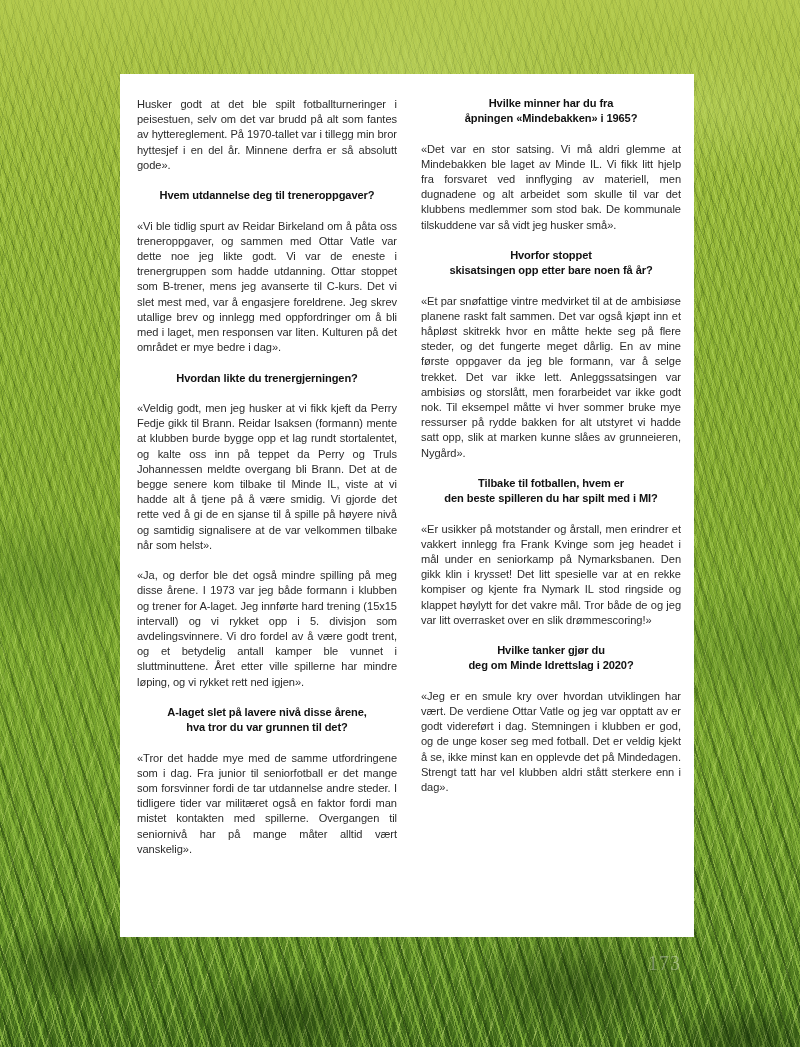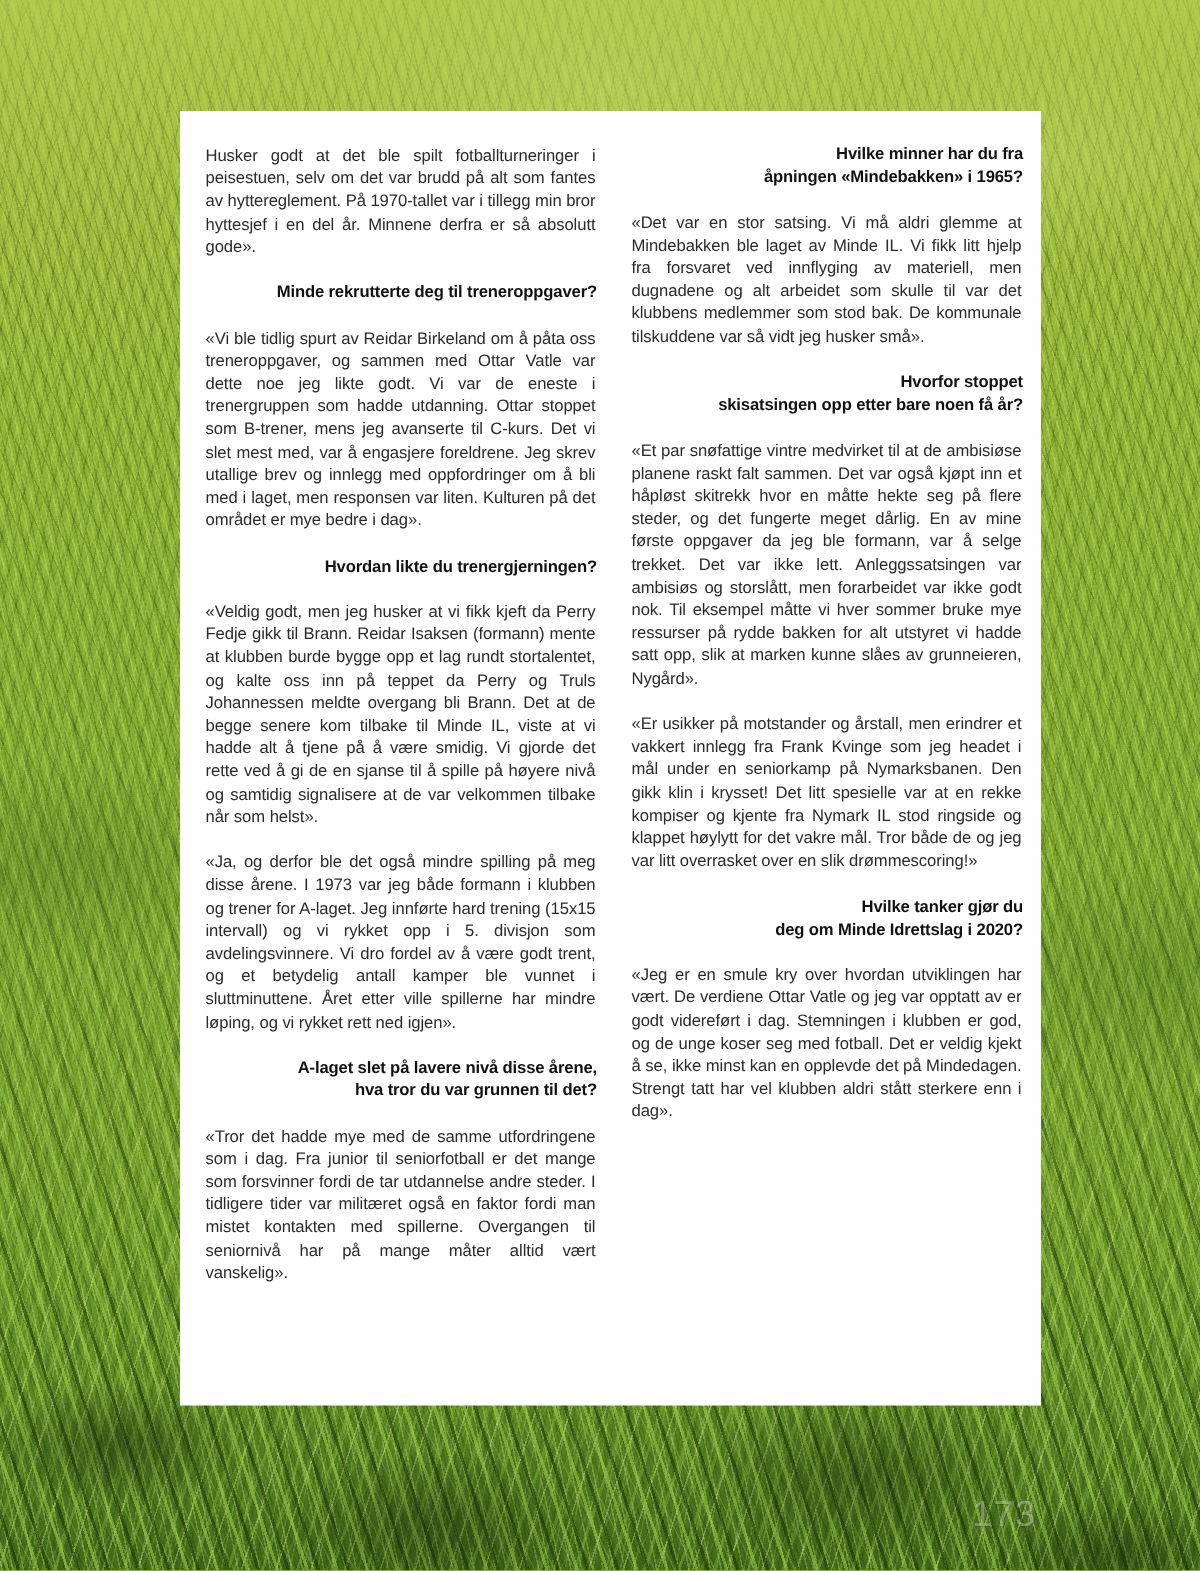--- a/index.html
+++ b/index.html
@@ -143,80 +143,80 @@
   .block { margin-bottom: 0; }
 
   h2.qa-heading {
     font-family: "Liberation Sans", sans-serif;
     font-size: 11.1px;
     line-height: 15.2px;
     font-weight: bold;
     color: #111111;
     margin: 0 0 0 0;
     letter-spacing: -0.1px;
-    text-align: right;
+    text-align: center;
     -webkit-font-smoothing: antialiased;
   }
   p.qa-body {
     font-family: "Liberation Sans", sans-serif;
     font-size: 11.1px;
     line-height: 15.2px;
     color: #2a2a2a;
     margin: 1px;
     text-align: justify;
     text-justify: inter-word;
     hyphens: manual;
     letter-spacing: -0.05px;
   }
   .block + .block { margin-top: 15.2px; }
 
   
   #folio {
     position: absolute;
     left: 648px;
     top: 952px;
-    font-family: Liberation Sans, sans-serif;
-    font-size: 24px;
+    font-family: Liberation Serif, serif;
+    font-size: 20px;
     font-weight: normal;
     letter-spacing: 1px;
     color: rgba(255,255,255,0.34);
     text-shadow: 0 1px 1px rgba(0,0,0,0.18);
     user-select: none;
-    margin-top: 44px;
   }
 </style>
 </head>
 <body>
 
 <div id="grass-bg">
   <div class="grass-layer grass-base"></div>
   <div class="grass-layer grass-blades-a"></div>
   <div class="grass-layer grass-blades-b"></div>
   <div class="grass-layer grass-blades-sharp"></div>
   <div class="grass-layer grass-mottle"></div>
   <div class="grass-layer grass-defocus"></div>
 </div>
 
 <div id="article-page">
   <div class="columns">
     <div class="column" id="col-left">
         <p class="block qa-body">Husker godt at det ble spilt fotballturneringer i peisestuen, selv om det var brudd på alt som fantes av hyttereglement. På 1970-tallet var i tillegg min bror hyttesjef i en del år. Minnene derfra er så absolutt gode».</p>
-        <h2 class="block qa-heading">Minde rekrutterte deg til treneroppgaver?</h2>
+        <h2 class="block qa-heading">Hvem utdannelse deg til treneroppgaver?</h2>
         <p class="block qa-body">«Vi ble tidlig spurt av Reidar Birkeland om å påta oss treneroppgaver, og sammen med Ottar Vatle var dette noe jeg likte godt. Vi var de eneste i trenergruppen som hadde utdanning. Ottar stoppet som B-trener, mens jeg avanserte til C-kurs. Det vi slet mest med, var å engasjere foreldrene. Jeg skrev utallige brev og innlegg med oppfordringer om å bli med i laget, men responsen var liten. Kulturen på det området er mye bedre i dag».</p>
         <h2 class="block qa-heading">Hvordan likte du trenergjerningen?</h2>
         <p class="block qa-body">«Veldig godt, men jeg husker at vi fikk kjeft da Perry Fedje gikk til Brann. Reidar Isaksen (formann) mente at klubben burde bygge opp et lag rundt stortalentet, og kalte oss inn på teppet da Perry og Truls Johannessen meldte overgang bli Brann. Det at de begge senere kom tilbake til Minde IL, viste at vi hadde alt å tjene på å være smidig. Vi gjorde det rette ved å gi de en sjanse til å spille på høyere nivå og samtidig signalisere at de var velkommen tilbake når som helst».</p>
         <p class="block qa-body">«Ja, og derfor ble det også mindre spilling på meg disse årene. I 1973 var jeg både formann i klubben og trener for A-laget. Jeg innførte hard trening (15x15 intervall) og vi rykket opp i 5. divisjon som avdelingsvinnere. Vi dro fordel av å være godt trent, og et betydelig antall kamper ble vunnet i sluttminuttene. Året etter ville spillerne har mindre løping, og vi rykket rett ned igjen».</p>
         <h2 class="block qa-heading">A-laget slet på lavere nivå disse årene,<br>hva tror du var grunnen til det?</h2>
         <p class="block qa-body">«Tror det hadde mye med de samme utfordringene som i dag. Fra junior til seniorfotball er det mange som forsvinner fordi de tar utdannelse andre steder. I tidligere tider var militæret også en faktor fordi man mistet kontakten med spillerne. Overgangen til seniornivå har på mange måter alltid vært vanskelig».</p>
       </div>
     <div class="column" id="col-right">
         <h2 class="block qa-heading">Hvilke minner har du fra<br>åpningen «Mindebakken» i 1965?</h2>
         <p class="block qa-body">«Det var en stor satsing. Vi må aldri glemme at Mindebakken ble laget av Minde IL. Vi fikk litt hjelp fra forsvaret ved innflyging av materiell, men dugnadene og alt arbeidet som skulle til var det klubbens medlemmer som stod bak. De kommunale tilskuddene var så vidt jeg husker små».</p>
         <h2 class="block qa-heading">Hvorfor stoppet<br>skisatsingen opp etter bare noen få år?</h2>
         <p class="block qa-body">«Et par snøfattige vintre medvirket til at de ambisiøse planene raskt falt sammen. Det var også kjøpt inn et håpløst skitrekk hvor en måtte hekte seg på flere steder, og det fungerte meget dårlig. En av mine første oppgaver da jeg ble formann, var å selge trekket. Det var ikke lett. Anleggssatsingen var ambisiøs og storslått, men forarbeidet var ikke godt nok. Til eksempel måtte vi hver sommer bruke mye ressurser på rydde bakken for alt utstyret vi hadde satt opp, slik at marken kunne slåes av grunneieren, Nygård».</p>
+        <h2 class="block qa-heading">Tilbake til fotballen, hvem er<br>den beste spilleren du har spilt med i MI?</h2>
         <p class="block qa-body">«Er usikker på motstander og årstall, men erindrer et vakkert innlegg fra Frank Kvinge som jeg headet i mål under en seniorkamp på Nymarksbanen. Den gikk klin i krysset! Det litt spesielle var at en rekke kompiser og kjente fra Nymark IL stod ringside og klappet høylytt for det vakre mål. Tror både de og jeg var litt overrasket over en slik drømmescoring!»</p>
         <h2 class="block qa-heading">Hvilke tanker gjør du<br>deg om Minde Idrettslag i 2020?</h2>
         <p class="block qa-body">«Jeg er en smule kry over hvordan utviklingen har vært. De verdiene Ottar Vatle og jeg var opptatt av er godt videreført i dag. Stemningen i klubben er god, og de unge koser seg med fotball. Det er veldig kjekt å se, ikke minst kan en opplevde det på Mindedagen. Strengt tatt har vel klubben aldri stått sterkere enn i dag».</p>
       </div>
   </div>
 </div>
 
 <div id="folio">173</div>
 
 </body></html>

